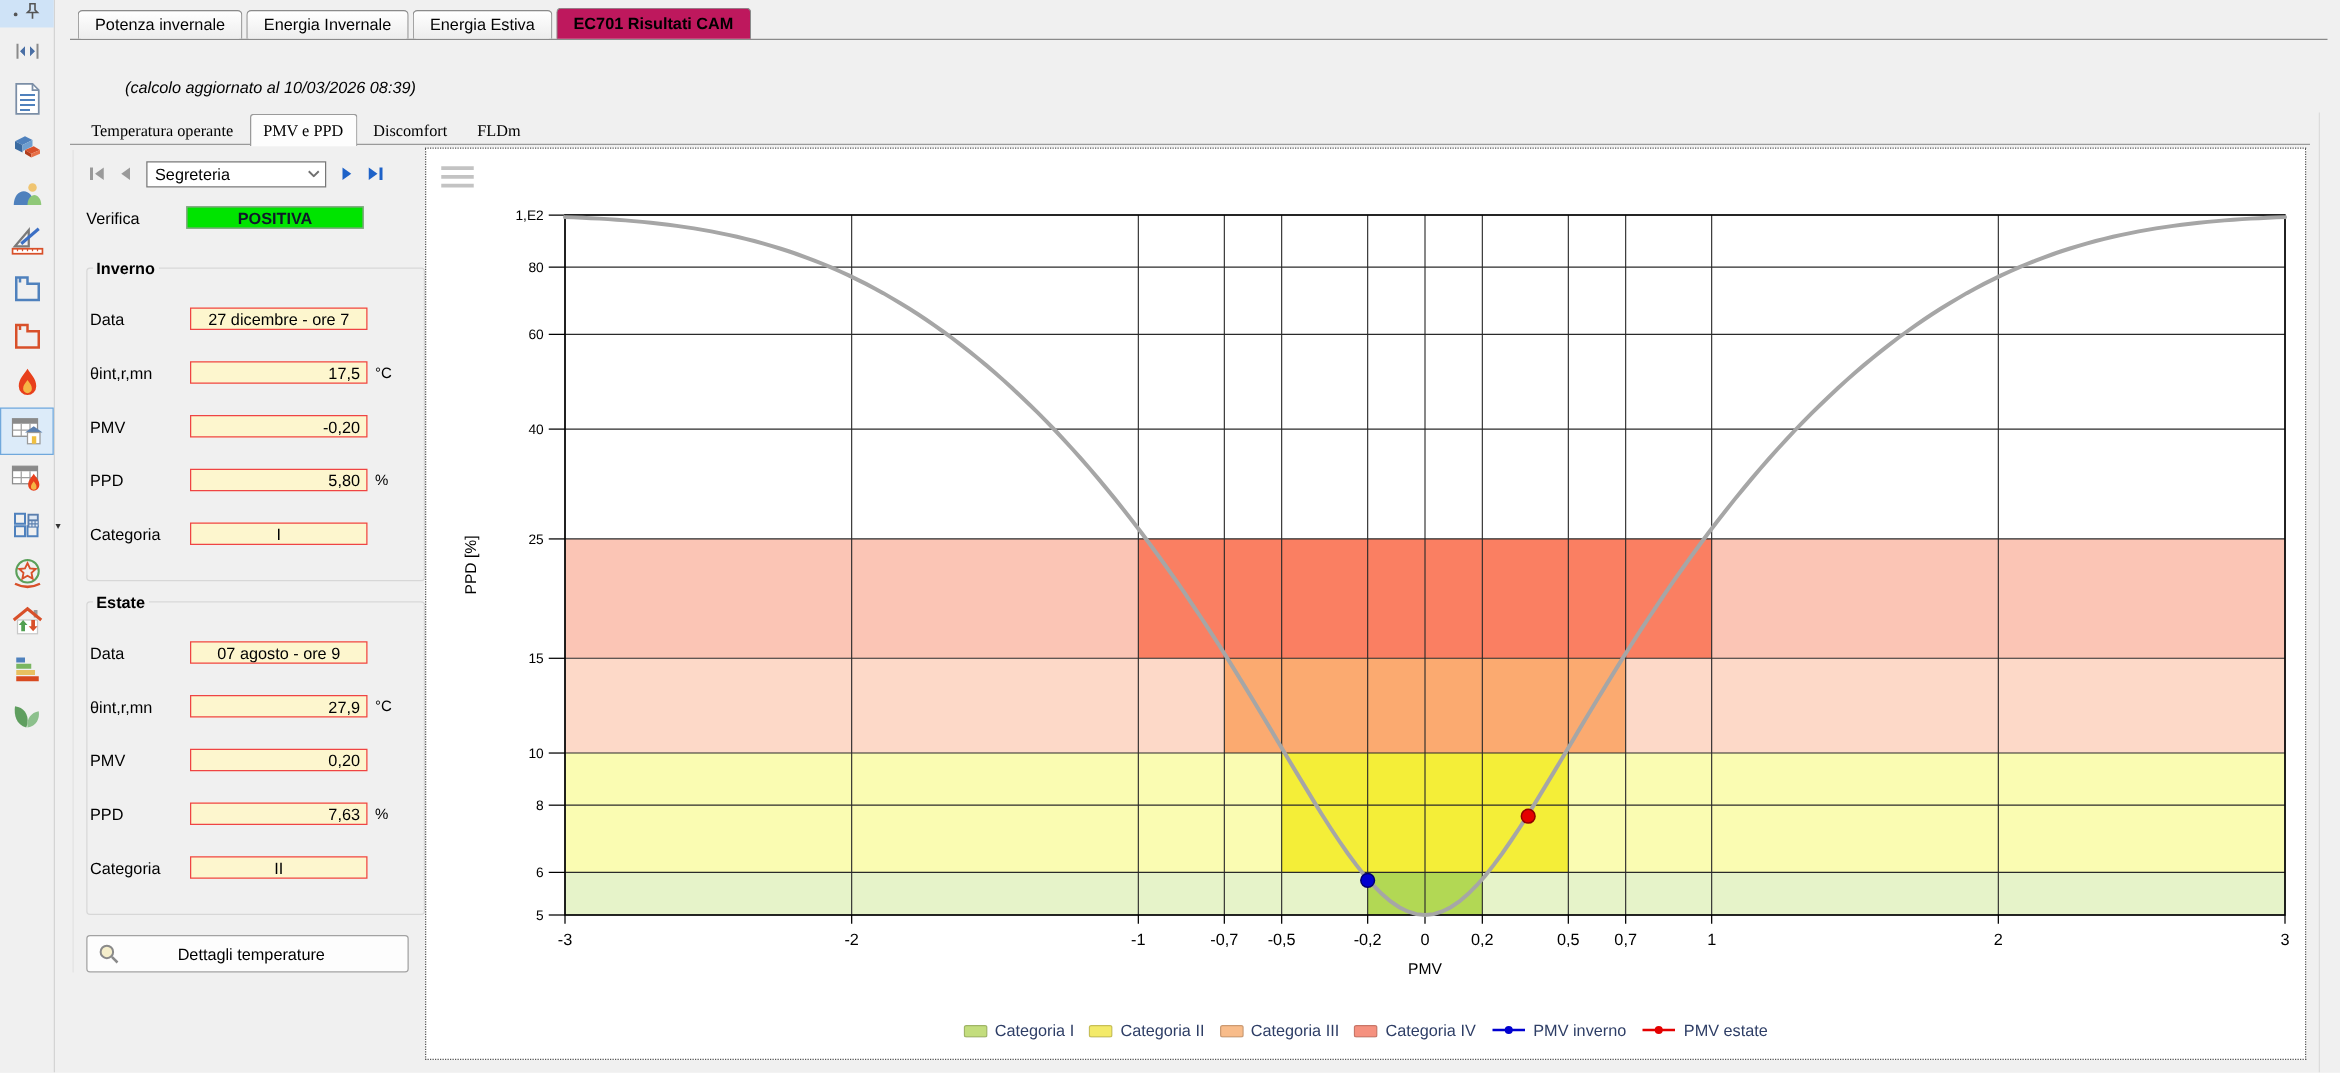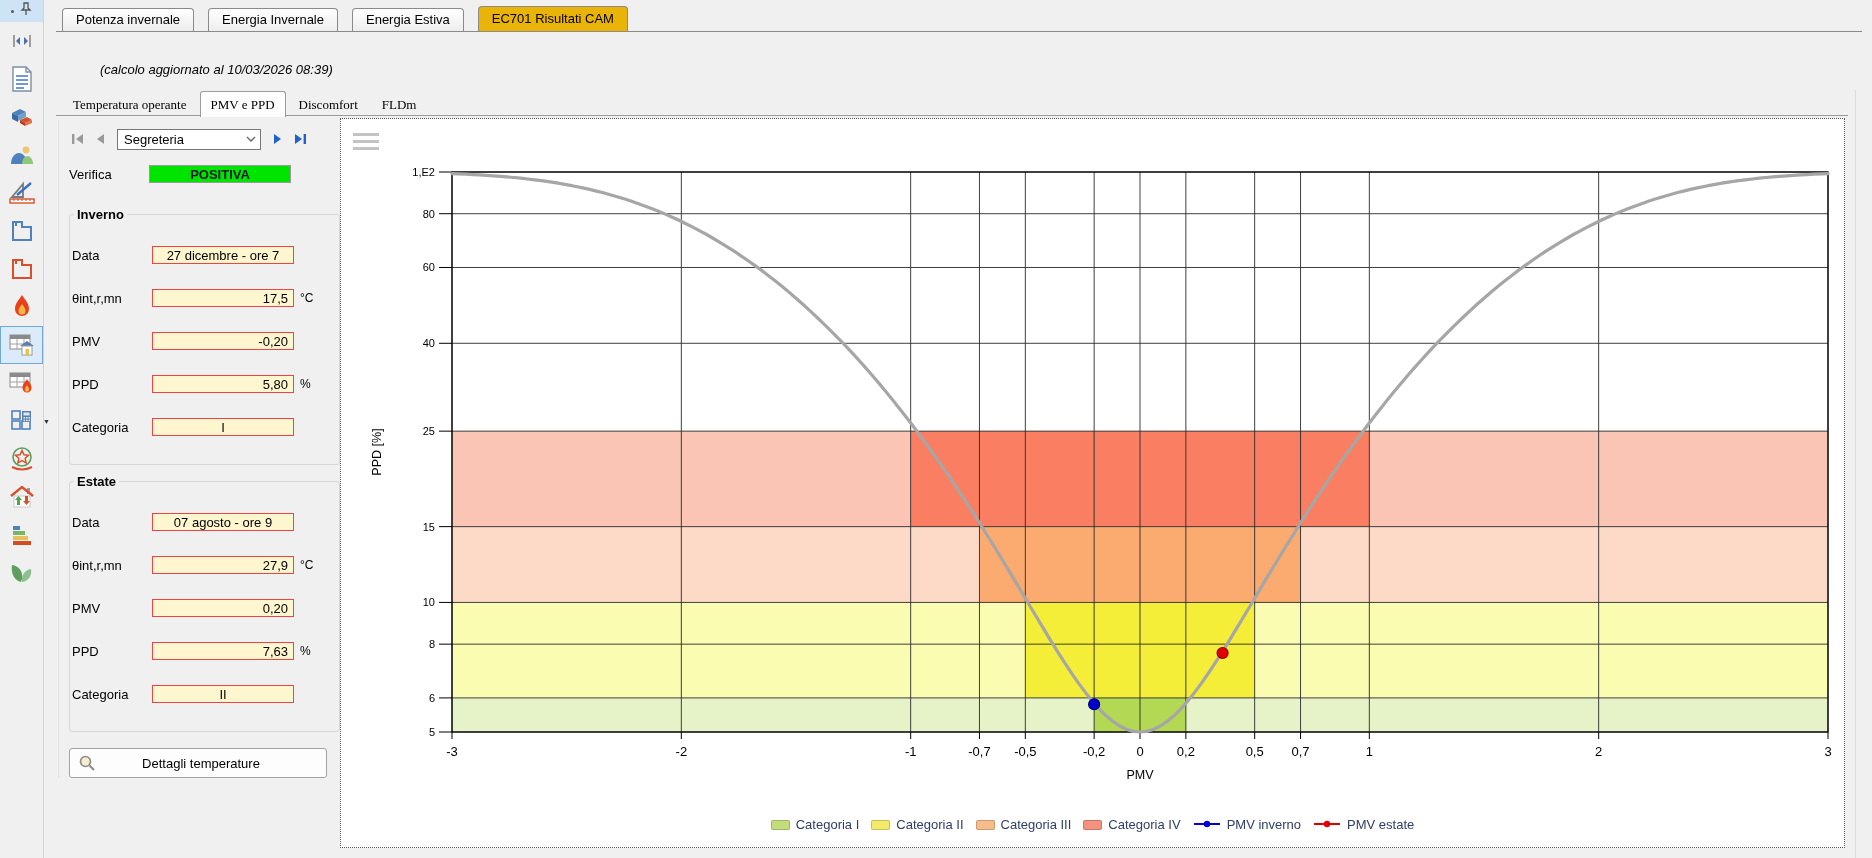--- a/index.html
+++ b/index.html
@@ -11,25 +11,25 @@
   #sidebar { position:absolute; left:0; top:0; width:44px; height:858px;
     background:#f0f0f0; border-right:1px solid #d4d4d4; }
   #pin-row { height:22px; background:#cfe3f7; display:flex; align-items:center;
     justify-content:center; gap:6px; }
   .side-slot { height:38px; display:flex; align-items:center; justify-content:center; }
   .side-slot.selected { background:#dcebf9; border:1px solid #70a8dc; }
   .calc-wrap { position:relative; }
   .dd-arrow { position:absolute; right:-7px; top:16px; font-size:7px; color:#333; }
 
   
-  #main-tabs { position:absolute; left:62px; top:8px; display:flex; gap:14px; z-index:3; }
+  #main-tabs { position:absolute; left:62px; top:8px; display:flex; gap:3px; z-index:3; }
   .tab { padding:3px 13px 4px; border:1px solid #8a8a8a; border-bottom:none;
     border-radius:4px 4px 0 0; background:linear-gradient(#ffffff,#ededed);
     font-size:13px; white-space:nowrap; cursor:default; }
-  .tab.active { font-weight:normal; background:#eab308; padding-top:4px; margin-top:-2px; }
+  .tab.active { font-weight:bold; background:#be185d; padding-top:4px; margin-top:-2px; }
   #tab-line { position:absolute; left:56px; right:10px; top:31px;
     border-top:1px solid #8a8a8a; }
 
   #calc-note { position:absolute; left:100px; top:62px; font-size:13px;
     font-style:italic; }
 
   
   #sub-tabs { position:absolute; left:62px; top:93px; display:flex; gap:2px; z-index:3; }
   .subtab { padding:3px 10px 4px; font-size:13px; white-space:nowrap;
     border:1px solid transparent; border-bottom:none;font-family:Liberation Serif, serif; }

